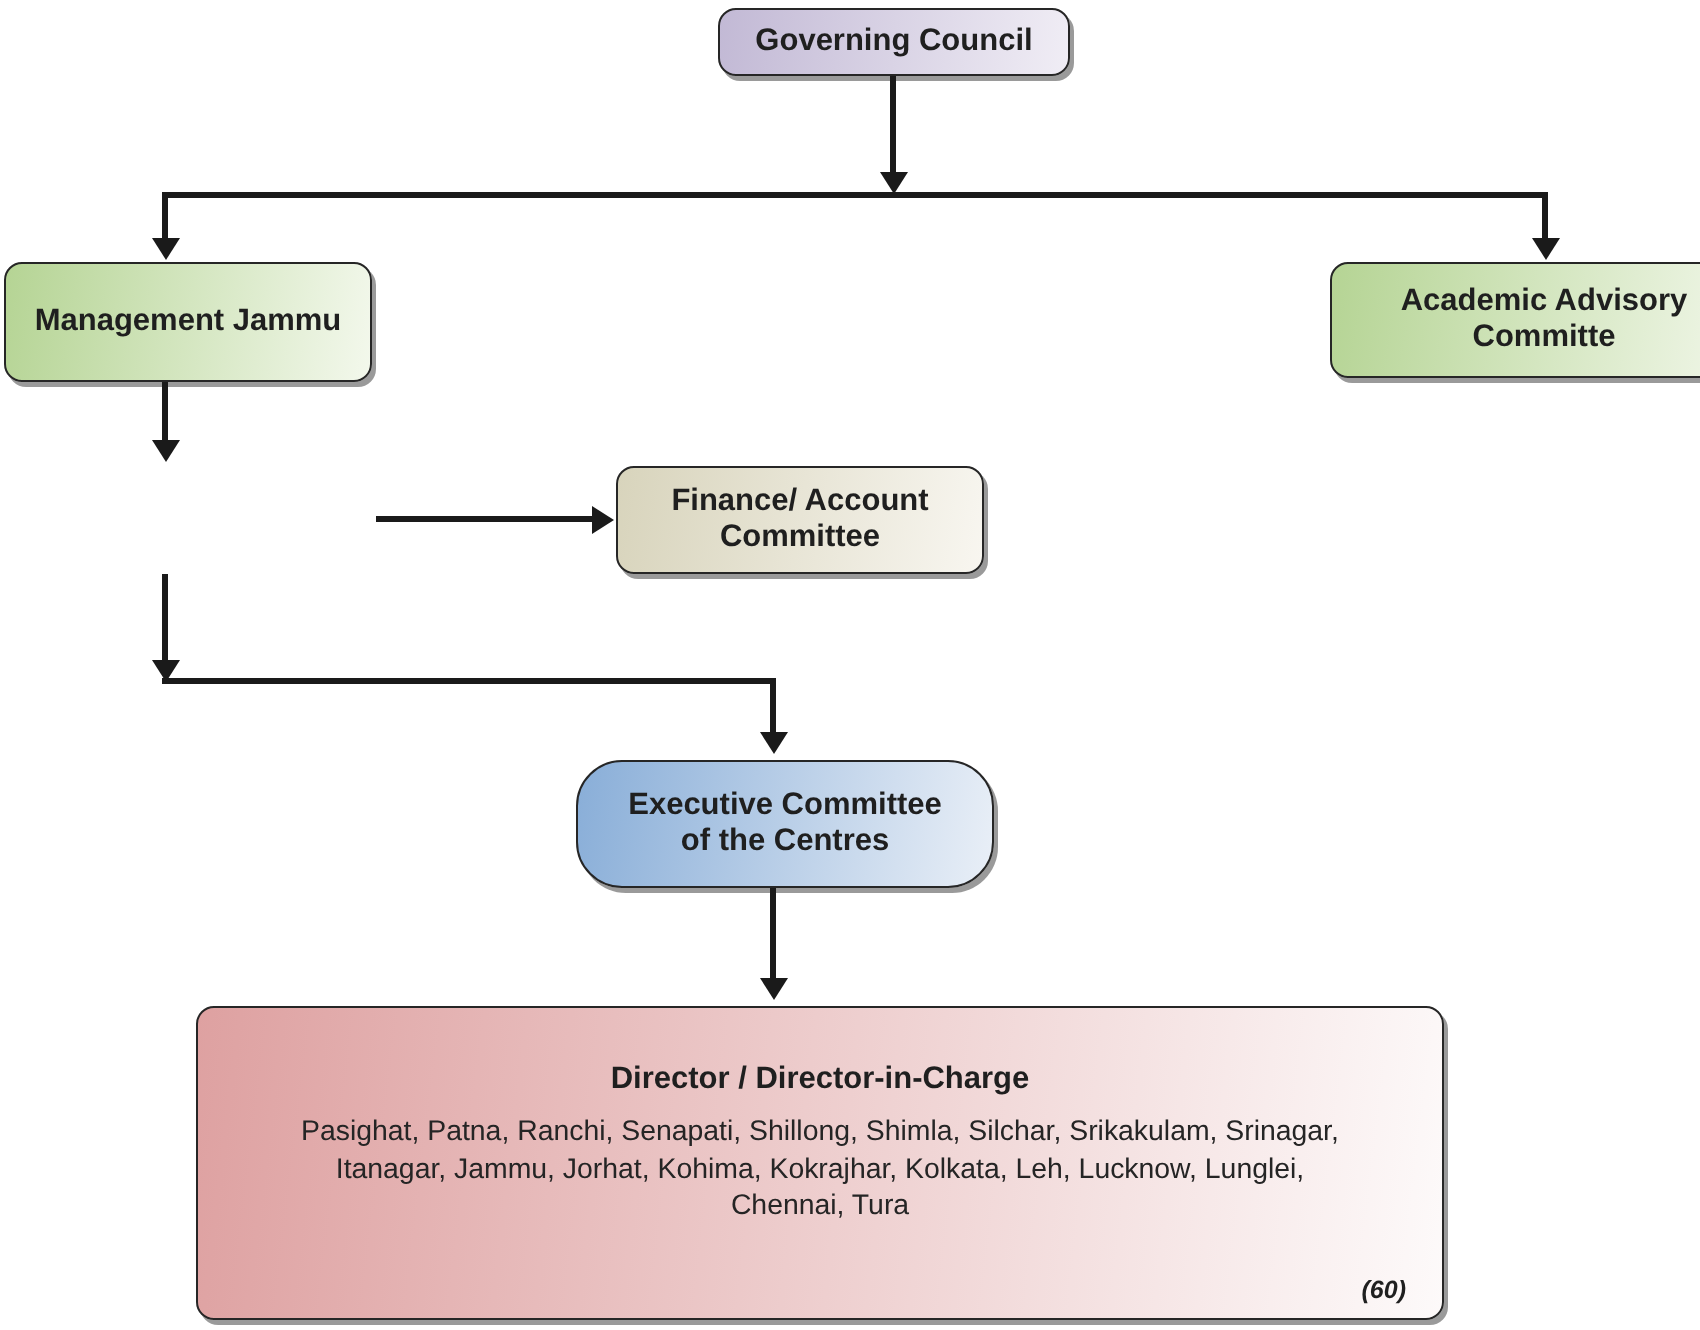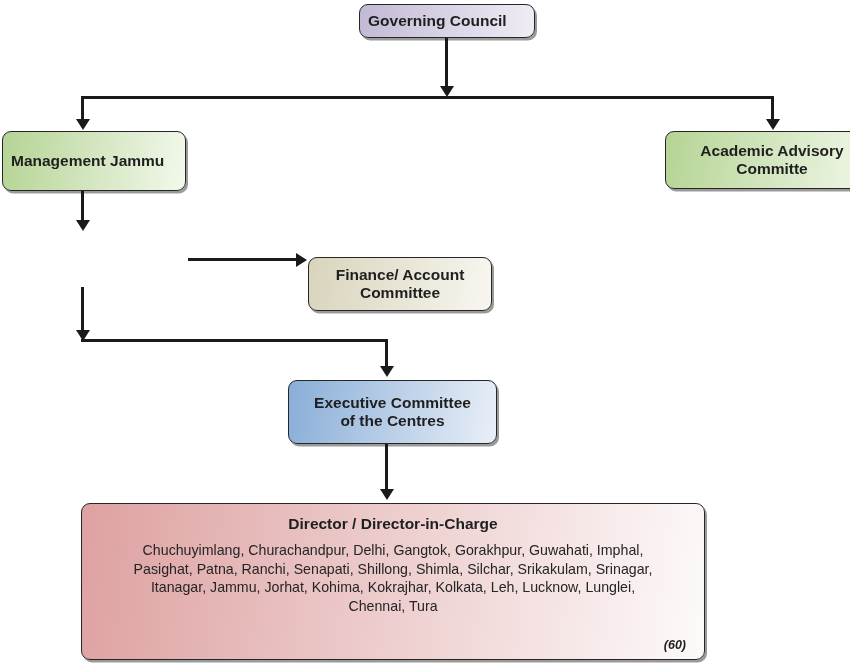--- a/index.html
+++ b/index.html
@@ -5,21 +5,21 @@
   html,body { margin:0; padding:0; background:#ffffff; }
   .canvas {
     position:relative; width:850px; height:665px; background:#ffffff;
     font-family:"Liberation Sans", sans-serif; color:#1f1f1f;
     overflow:hidden;
   }
   .node {
     position:absolute; box-sizing:border-box;
     border:1.6px solid #262626; border-radius:9px;
     box-shadow:2px 2.5px 0 rgba(30,30,30,0.45);
-    display:flex; align-items:center; justify-content:flex-start;
+    display:flex; align-items:center; justify-content:center;
     text-align:center; font-weight:bold; font-size:15.5px; line-height:18px;
     padding:4px 8px;
   }
   .purple { background:linear-gradient(97deg,#c2b9d5 0%,#f0edf5 100%); }
   .green  { background:linear-gradient(99deg,#b5d494 0%,#f3f8ec 100%); }
   .beige  { background:linear-gradient(99deg,#d8d4bc 0%,#f8f6f0 100%); }
   .blue   { background:linear-gradient(99deg,#89aed8 0%,#e9eff7 100%); }
 
   .line { position:absolute; background:#1a1a1a; }
   .arrow-down {
@@ -27,25 +27,25 @@
     border-left:7px solid transparent; border-right:7px solid transparent;
     border-top:11px solid #1a1a1a;
   }
   .arrow-right {
     position:absolute; width:0; height:0;
     border-top:7px solid transparent; border-bottom:7px solid transparent;
     border-left:11px solid #1a1a1a;
   }
 
   .bigbox {
-    position:absolute; left:81px; top:503px; width:624px; height:157px;
+    position:absolute; left:98px; top:503px; width:624px; height:157px;
     box-sizing:border-box; border:1.6px solid #262626; border-radius:9px;
     box-shadow:2px 2.5px 0 rgba(30,30,30,0.45);
     background:linear-gradient(97deg,#dea1a1 0%,#fdfafa 100%);
-    text-align:center; padding-top:11px;
+    text-align:center; padding-top:27px;
   }
   .bigbox-title { font-weight:bold; font-size:15.5px; margin-bottom:8px; }
   .city-line { font-size:14.2px; line-height:18.6px; color:#252525; white-space:nowrap; }
   .count-note {
     position:absolute; right:18px; bottom:7px;
     font-weight:bold; font-style:italic; font-size:12.5px;
   }
 </style>
 </head>
 <body>
@@ -58,25 +58,25 @@
 
   <div class="node green" style="left:2px; top:131px; width:184px; height:60px;">
     <span>Management Jammu</span>
   </div>
 
   <div class="node green" style="left:665px; top:131px; width:214px; height:58px;">
     <span>Academic Advisory Committe</span>
   </div>
 
 
-  <div class="node beige" style="left:308px; top:233px; width:184px; height:54px;margin-top:24px;">
+  <div class="node beige" style="left:308px; top:233px; width:184px; height:54px;">
     <span>Finance/ Account Committee</span>
   </div>
 
-  <div class="node blue" style="left:288px; top:380px; width:209px; height:64px; padding:4px 20px;">
+  <div class="node blue" style="left:288px; top:380px; width:209px; height:64px; padding:4px 20px;border-radius:23px;">
     <span>Executive Committee of the Centres</span>
   </div>
 
   <div class="line" style="left:445px; top:38px; width:3px; height:50px;"></div>
   <div class="arrow-down" style="left:439.5px; top:86px;"></div>
   <div class="line" style="left:81px; top:96px; width:693px; height:3px;"></div>
 
   <div class="line" style="left:81px; top:98px; width:3px; height:22px;"></div>
   <div class="arrow-down" style="left:75.5px; top:119px;"></div>
 
@@ -93,20 +93,19 @@
   <div class="arrow-down" style="left:75.5px; top:330px;"></div>
   <div class="line" style="left:81px; top:339px; width:307px; height:3px;"></div>
   <div class="line" style="left:385px; top:341px; width:3px; height:26px;"></div>
   <div class="arrow-down" style="left:379.5px; top:366px;"></div>
 
   <div class="line" style="left:385px; top:444px; width:3px; height:46px;"></div>
   <div class="arrow-down" style="left:379.5px; top:489px;"></div>
 
   <div class="bigbox">
     <div class="bigbox-title">Director / Director-in-Charge</div>
-    <div class="city-line">Chuchuyimlang, Churachandpur, Delhi, Gangtok, Gorakhpur, Guwahati, Imphal,</div>
     <div class="city-line">Pasighat, Patna, Ranchi, Senapati, Shillong, Shimla, Silchar, Srikakulam, Srinagar,</div>
     <div class="city-line">Itanagar, Jammu, Jorhat, Kohima, Kokrajhar, Kolkata, Leh, Lucknow, Lunglei,</div>
     <div class="city-line">Chennai, Tura</div>
     <div class="count-note">(60)</div>
   </div>
 
 </div>
 
 </body></html>

